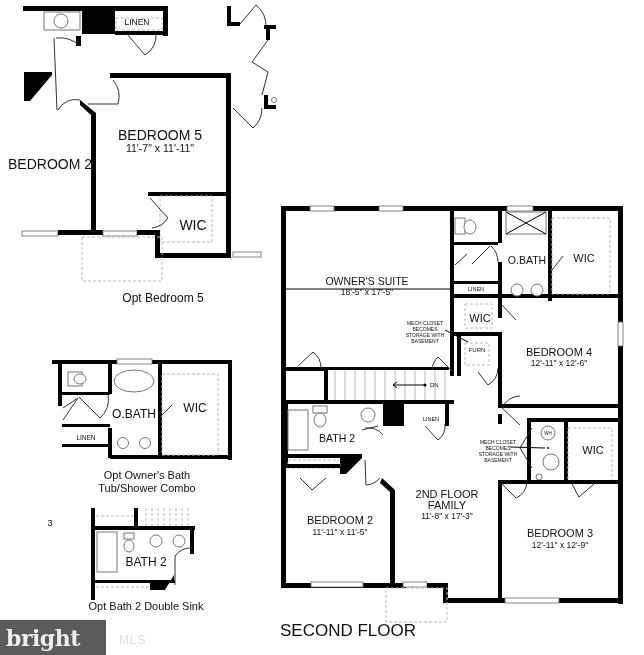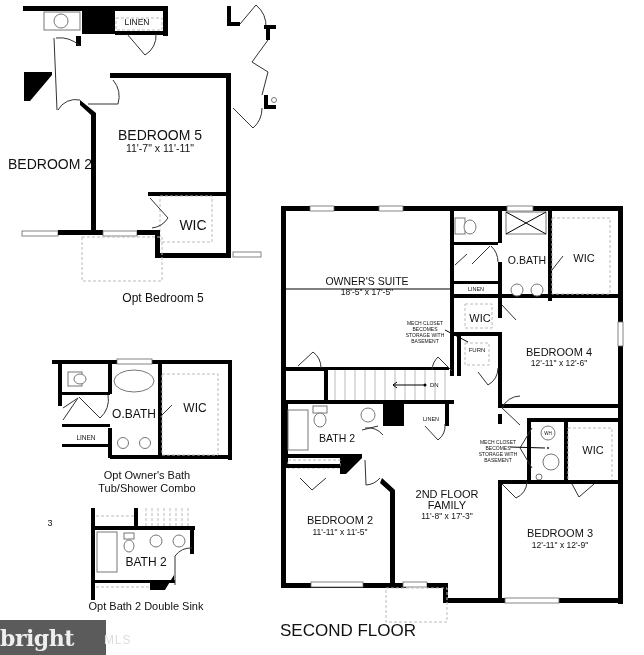--- a/index.html
+++ b/index.html
@@ -5,23 +5,23 @@
   html, body { margin: 0; padding: 0; background: #ffffff; }
   body { width: 644px; height: 655px; position: relative; overflow: hidden; font-family: "Liberation Sans", sans-serif; }
   svg { position: absolute; left: 0; top: 0; }
   .wall { fill: #000; }
   .thin { stroke: #000; stroke-width: 1; fill: none; }
   .door { stroke: #333; stroke-width: 1; fill: none; }
   .dash { stroke: #bbb; stroke-width: 1; fill: none; stroke-dasharray: 3 2; }
   .win { fill: #fff; stroke: #666; stroke-width: 0.8; }
   .fix { stroke: #777; stroke-width: 1; fill: #fff; }
   .lbl { font-family: "Liberation Sans", sans-serif; fill: #111; }
-  .logo { position: absolute; left: 0; top: 620px; width: 106px; height: 35px; background: #5b5b5b; display: flex; align-items: center; box-sizing: border-box; gap: 13px; }
+  .logo { position: absolute; left: 0; top: 620px; width: 106px; height: 35px; background: #5b5b5b; display: flex; align-items: center; padding-left: 6px; box-sizing: border-box; gap: 13px; }
   .logo-bright { font-family: "DejaVu Serif", serif; color: #eee; font-size: 22px; font-weight: bold; letter-spacing: -0.5px; }
-  .logo-mls { font-family: "Liberation Sans", sans-serif; color: #ddd; font-size: 12px; margin-left: 6px; margin-top: 5px; letter-spacing: 1px; }
+  .logo-mls { font-family: "Liberation Sans", sans-serif; color: #ddd; font-size: 12px; margin-left: 15px; margin-top: 5px; letter-spacing: 1px; }
   .logo-mark { display: inline-block; width: 7px; height: 7px; background: linear-gradient(135deg, #e0603a 0 50%, #3aa0a0 50% 100%); margin-left: -2px; margin-top: -10px; }
 </style>
 </head>
 <body>
 
 <svg width="644" height="655" viewBox="0 0 644 655">
 
   <g>
 
     <rect class="wall" x="23" y="6" width="145" height="5"></rect>

